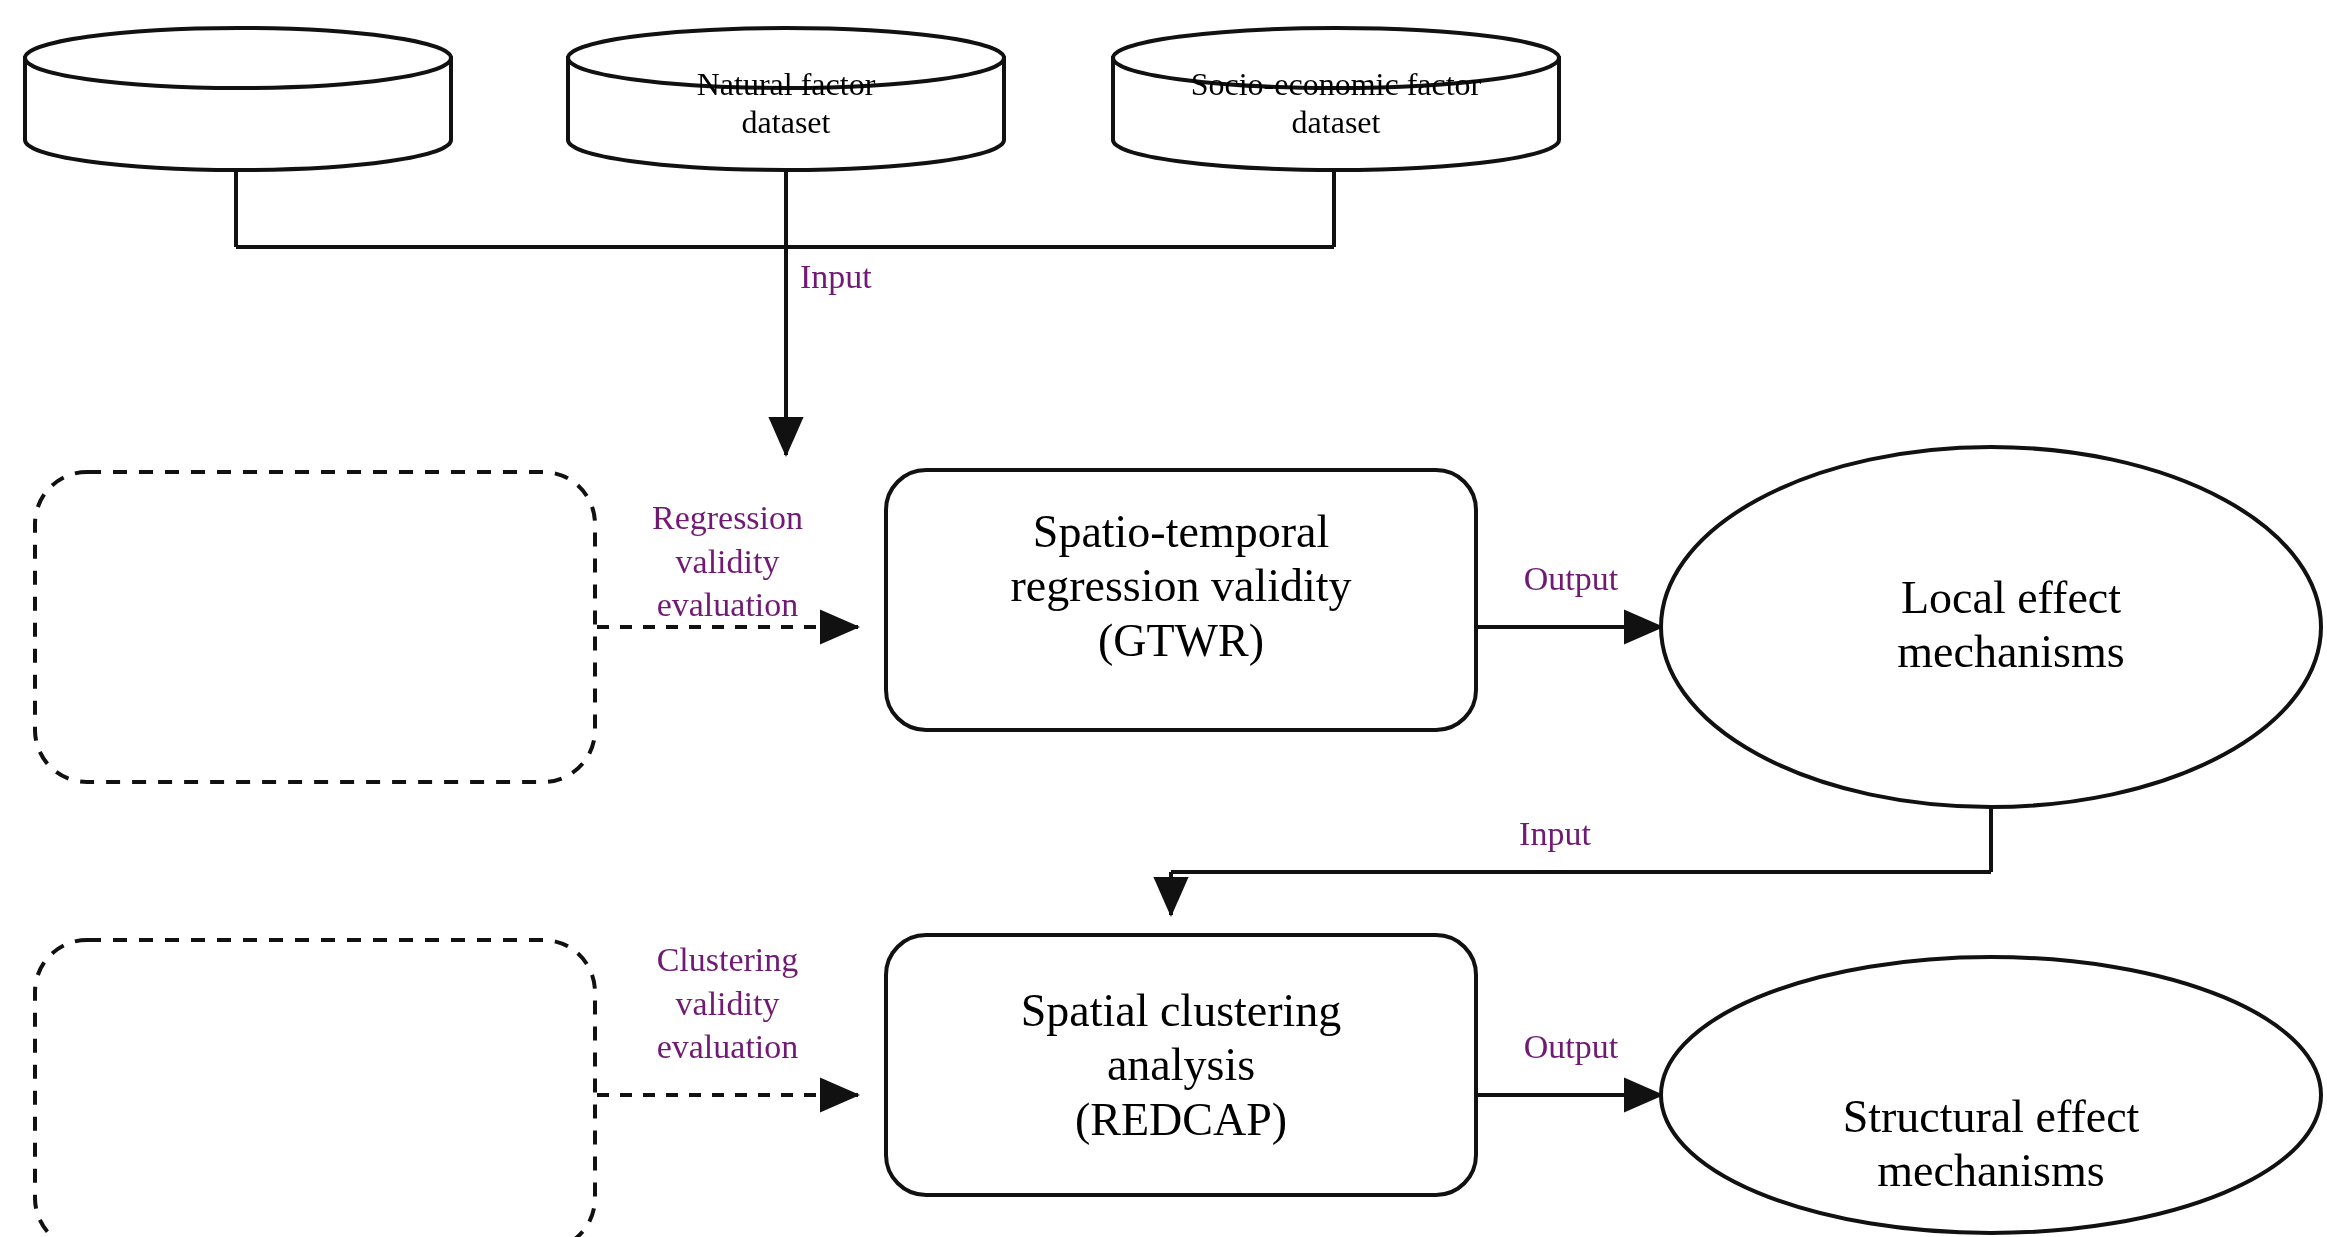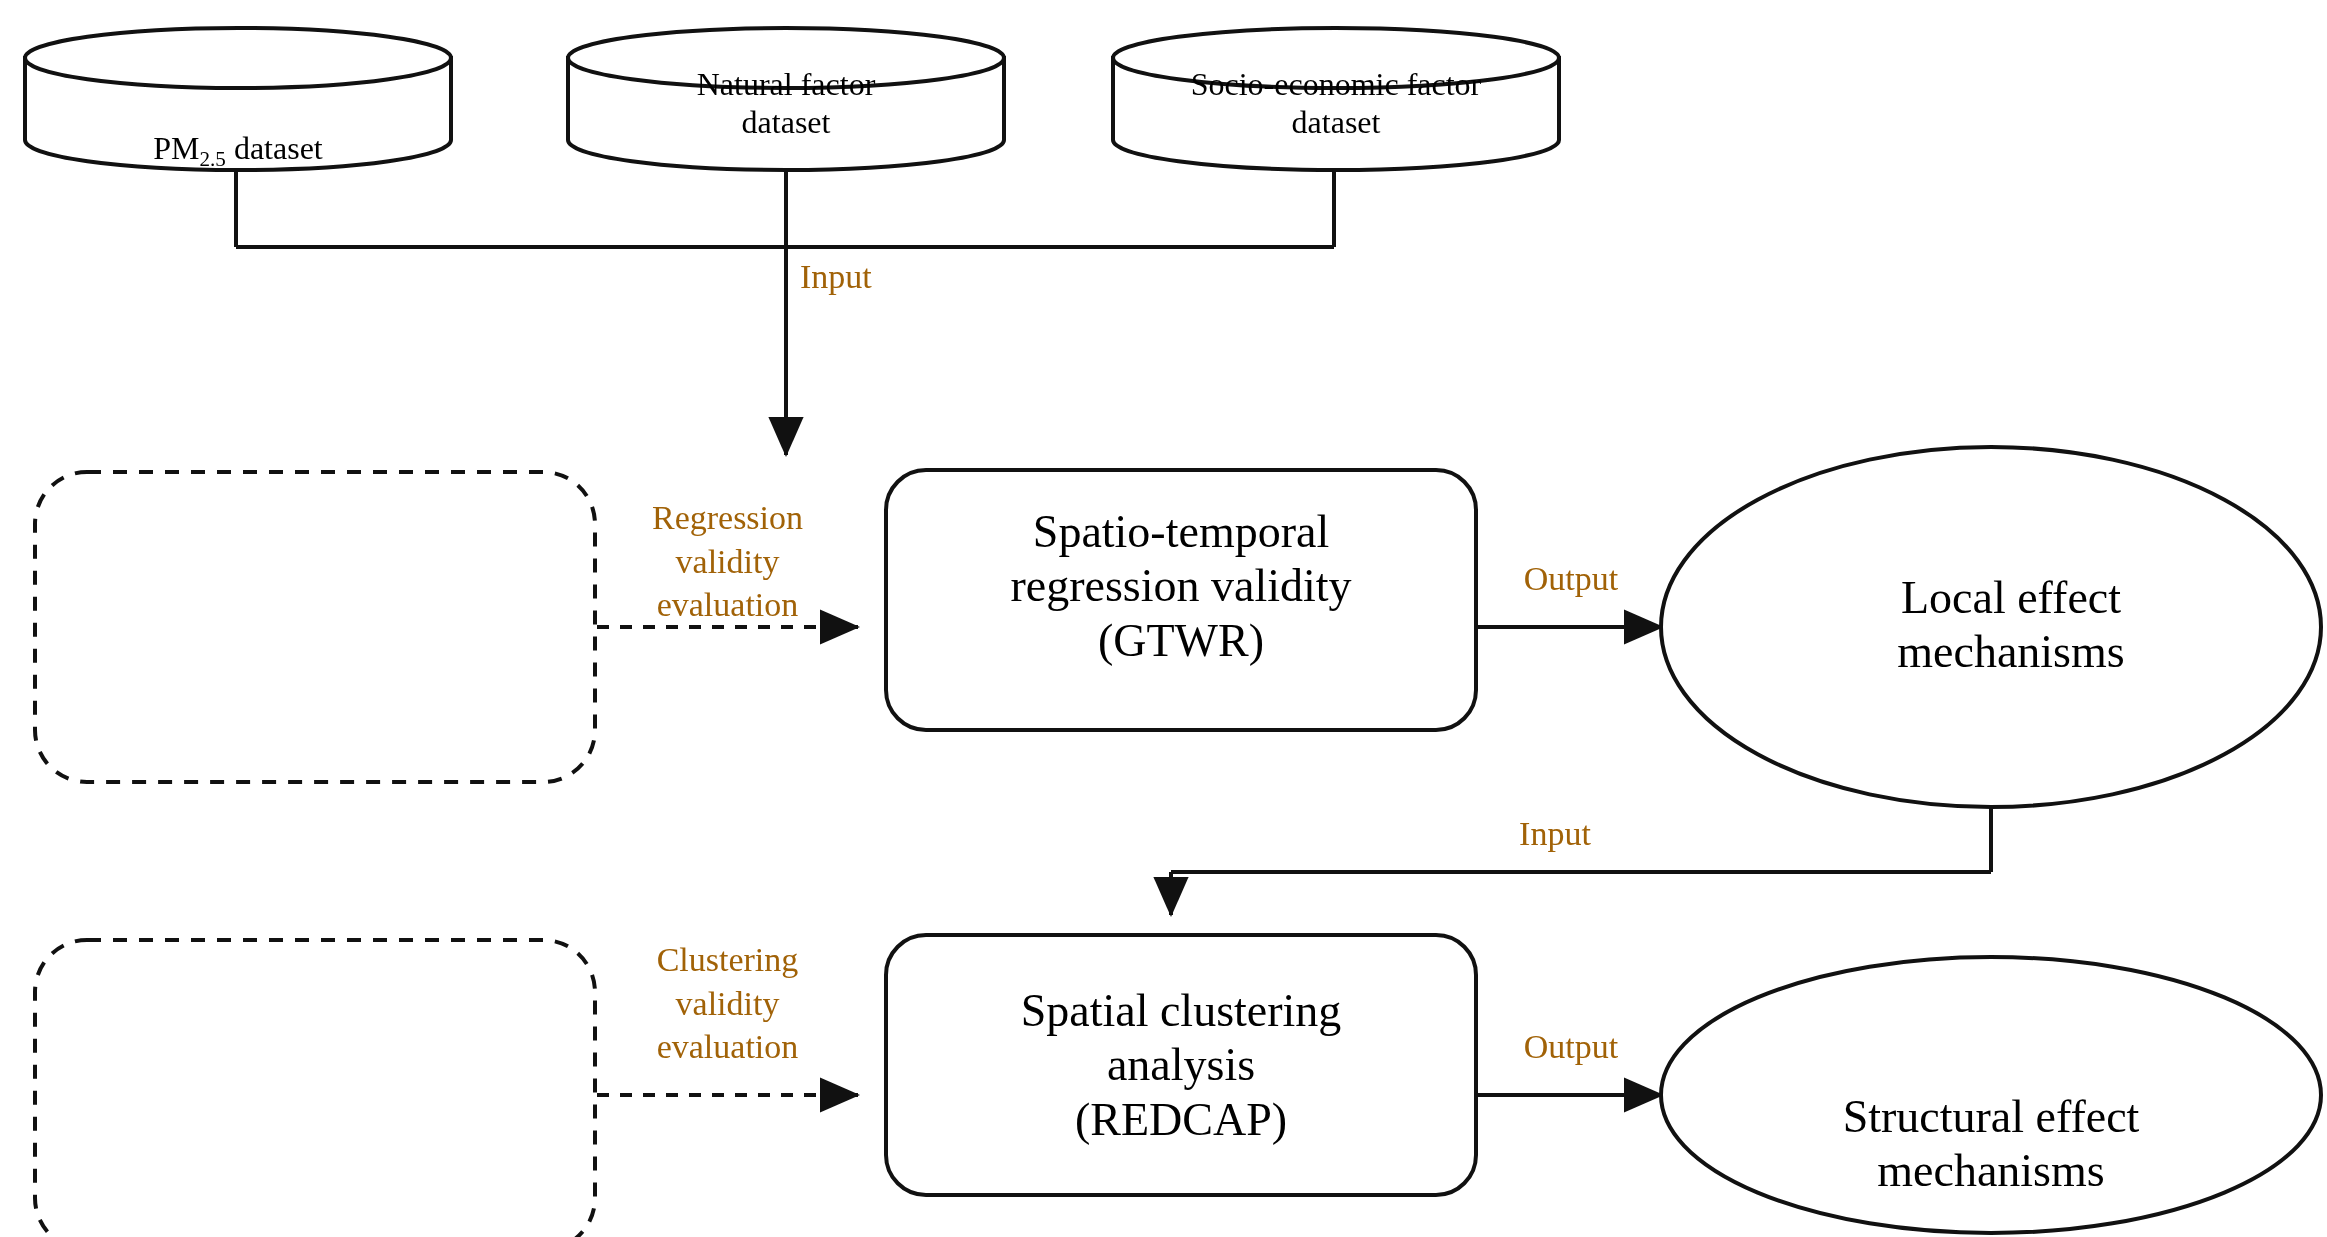--- a/index.html
+++ b/index.html
@@ -61,21 +61,21 @@
     font-size: 46px;
   }
   .t-ellipse {
     font-size: 46px;
   }
   .t-dashed {
     font-size: 46px;
   }
   .edge-label {
     position: absolute;
-    color: #a16207;
+    color: #701a75;
     text-align: center;
     font-size: 34px;
     line-height: 1.28;
     white-space: pre-line;
     pointer-events: none;
   }
   .sub {
     font-size: 0.66em;
     vertical-align: sub;
   }
@@ -142,23 +142,20 @@
 
     <path class="connector-dashed" d="M597,1095 L858,1095" marker-end="url(#arrow-dash)"></path>
 
     <rect class="shape-fill-white" x="886" y="935" width="590" height="260" rx="40" ry="40"></rect>
 
     <path class="connector" d="M1476,1095 L1662,1095" marker-end="url(#arrow-solid)"></path>
 
     <ellipse class="shape-fill-white" cx="1991" cy="1095" rx="330" ry="138"></ellipse>
   </svg>
 
-  <div class="node-text t-cyl" style="left:25px; top:92px; width:426px;">
-    <span>PM</span><span class="sub">2.5</span><span> dataset</span>
-  </div>
 
   <div class="node-text t-cyl" style="left:568px; top:66px; width:436px;">Natural factor
 dataset</div>
 
   <div class="node-text t-cyl" style="left:1103px; top:66px; width:466px;">Socio-economic factor
 dataset</div>
 
   <div class="edge-label" style="left:800px; top:255px; width:200px; text-align:left;">Input</div>
 
 

